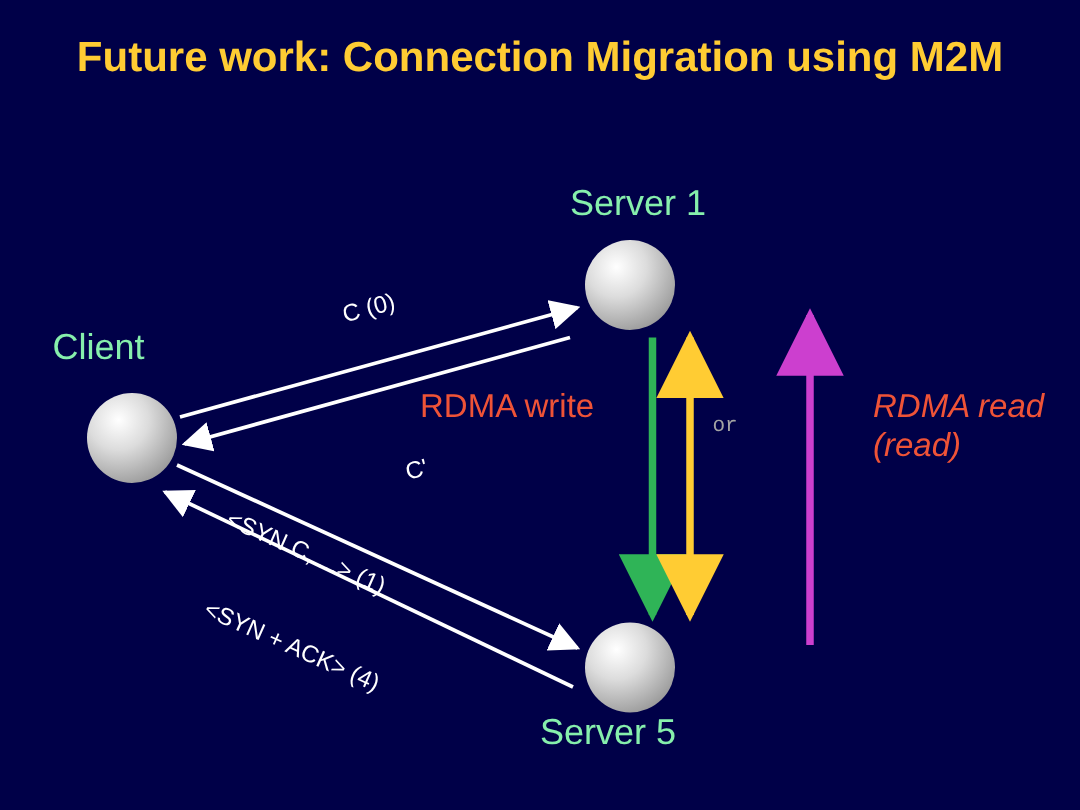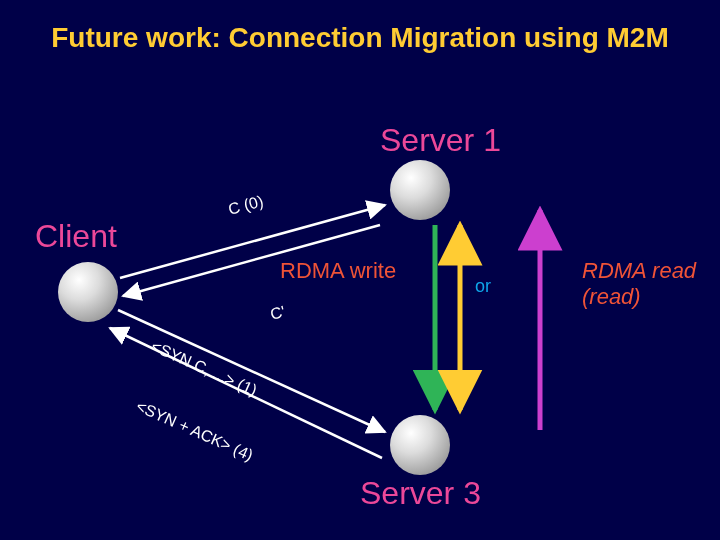--- a/index.html
+++ b/index.html
@@ -17,29 +17,30 @@
     top: 22px;
     left: 0;
     width: 720px;
     text-align: center;
     font-size: 28px;
     font-weight: bold;
     color: #ffcc33;
   }
   .label {
     position: absolute;
-    font-size: 32px;
-    color: #ec4899;
+    font-size: 24px;
+    color: #86efac;
     white-space: nowrap;
   }
   .label-small {
     position: absolute;
-    font-size: 18px;
-    color: #0ea5e9;
+    font-size: 14px;
+    color: #a3a3a3;
     white-space: nowrap;
+    font-family: Liberation Mono, monospace;
   }
   .rdma {
     position: absolute;
     font-size: 22px;
     color: #ef5337;
     white-space: nowrap;
     line-height: 1.2;
   }
   .node {
     position: absolute;
@@ -62,21 +63,21 @@
     font-family: "Comic Sans MS", "Comic Sans", cursive, sans-serif;
   }
 </style>
 </head>
 <body>
 
 <div class="title">Future work: Connection Migration using M2M</div>
 
 <div class="label" style="left:380px; top:122px;">Server 1</div>
 <div class="label" style="left:35px; top:218px;">Client</div>
-<div class="label" style="left:360px; top:475px;">Server 3</div>
+<div class="label" style="left:360px; top:475px;">Server 5</div>
 <div class="label-small" style="left:475px; top:276px;">or</div>
 
 <div class="rdma" style="left:280px; top:258px;">
   <span>RDMA write</span><br>
 </div>
 <div class="rdma" style="left:582px; top:258px;font-style:italic;">
   <span>RDMA read</span><br>
   <span>(read)</span>
 </div>
 

